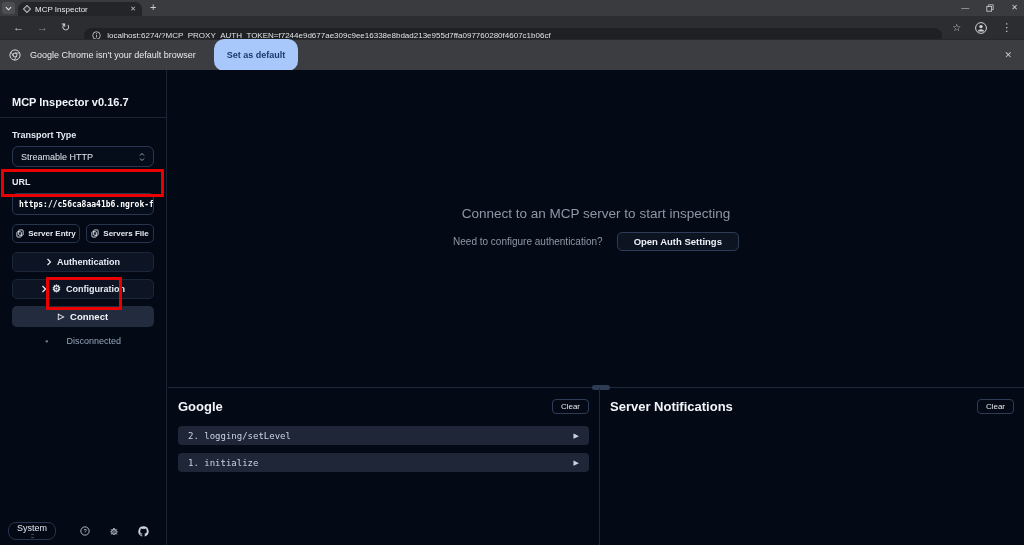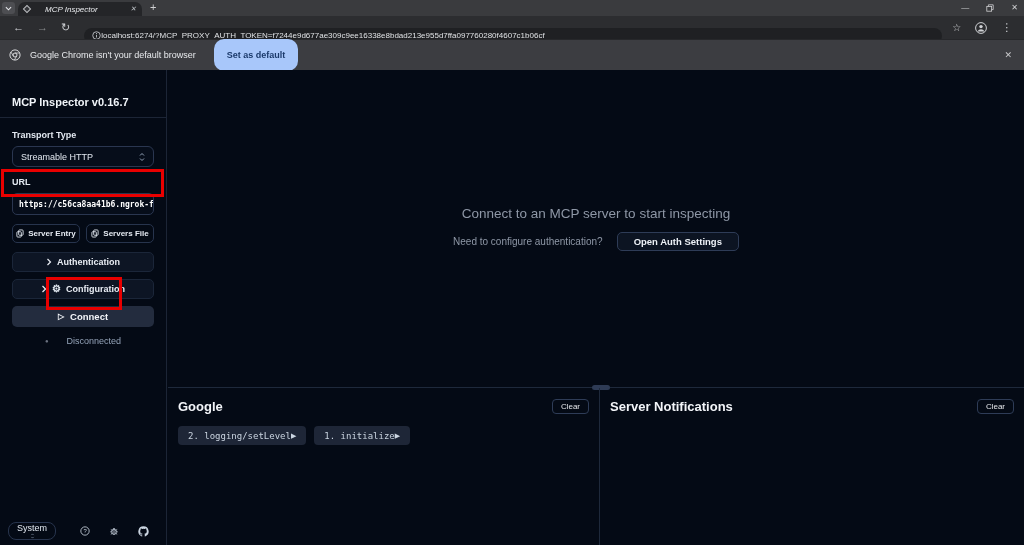--- a/index.html
+++ b/index.html
@@ -8,32 +8,32 @@
     position: relative; overflow: hidden;
     background: #040a15;
     font-family: "Liberation Sans", sans-serif;
     color: #e5e7eb;
   }
   svg { display:block; }
 
   
   .tabstrip { position:absolute; top:0; left:0; right:0; height:16px; background:#3a3b3e; display:flex; align-items:flex-end; }
   .tab-search { position:absolute; left:2px; top:2px; width:13px; height:12px; background:#4d4e52; border-radius:3px; display:flex; align-items:center; justify-content:center; cursor:pointer; }
-  .tab { position:absolute; left:18px; top:2px; width:124px; height:14px; background:#242528; border-radius:7px 7px 0 0; display:flex; align-items:center; padding:0 6px; gap:15px;font-style:italic; }
+  .tab { position:absolute; left:18px; top:2px; width:124px; height:14px; background:#242528; border-radius:7px 7px 0 0; display:flex; align-items:center; padding:0 6px; gap:5px; }
   .tab-title { font-size:8px; color:#e8eaed; flex:1; white-space:nowrap; overflow:hidden; }
   .tab-close { font-size:7px; color:#bdc1c6; cursor:pointer; }
   .diamond { width:6px; height:6px; background:#35363a; border:1px solid #b9bbbe; transform:rotate(45deg); }
   .newtab { position:absolute; left:150px; top:1px; font-size:11px; color:#d0d1d3; cursor:pointer; }
   .win-controls { position:absolute; right:6px; top:0; height:16px; display:flex; gap:17px; align-items:center; }
   .win-btn { font-size:8px; color:#d0d1d3; cursor:pointer; line-height:1; }
 
   .toolbar { position:absolute; top:16px; left:0; right:0; height:23px; background:#2c2d30; display:flex; align-items:center; }
   .nav-icon { font-size:11px; margin-left:13px; color:#cfd1d4; cursor:pointer; line-height:1; }
   .nav-icon.dim { color:#8a8b8e; }
-  .omnibox { margin-left:14px; height:16px; width:858px; background:#1f2023; border-radius:8px; display:flex; align-items:center; padding:0 8px; cursor:text;margin-top:16px; }
+  .omnibox { margin-left:14px; height:16px; width:858px; background:#1f2023; border-radius:8px; display:flex; align-items:center; padding:0 8px; gap:6px; cursor:text;margin-top:16px; }
   .omnibox-url { font-size:8px; color:#dfe1e4; white-space:nowrap; overflow:hidden; }
   .toolbar-right { display:flex; align-items:center; gap:14px; margin-left:10px; }
 
   .notifbar { position:absolute; top:39px; left:0; right:0; height:31px; background:#3c3d41; border-top:1px solid #26272a; display:flex; align-items:center; }
   .notif-text { font-size:9px; color:#e8eaed; margin-left:9px; }
   .notif-btn { margin-left:18px; height:20px; padding:16px 13px; background:#a8c7fa; color:#1b3a6b; border:none; border-radius:10px; font-size:9px; font-weight:bold; font-family:inherit; cursor:pointer; display:flex; align-items:center; }
   .notif-close { position:absolute; right:12px; font-size:9px; color:#c8c9cb; cursor:pointer; }
   .chrome-ico { margin-left:9px; }
 
   
@@ -71,21 +71,21 @@
   .auth-btn { height:19px; padding:0 16px; border:1px solid #2e3c57; border-radius:5px; background:#0c1422; color:#eef2f7; font-size:9.5px; font-weight:bold; font-family:inherit; cursor:pointer; display:flex; align-items:center; }
 
   .bottom { position:absolute; left:0; right:0; top:317px; bottom:0; border-top:1px solid #1e293b; }
   .drag-handle { position:absolute; top:-3px; left:424px; width:18px; height:5px; border-radius:3px; background:#2e3b55; cursor:row-resize; }
   .history-panel { position:absolute; left:0; top:0; bottom:0; width:431px; padding:11px 10px; }
   .v-divider { position:absolute; left:431px; top:0; bottom:0; width:1px; background:#1e293b; }
   .notif-panel { position:absolute; left:432px; right:0; top:0; bottom:0; padding:11px 10px; }
   .panel-head { display:flex; align-items:center; justify-content:space-between; }
   .panel-title { font-size:13px; font-weight:bold; color:#f3f5f9; }
   .clear-btn { height:15px; padding:0 8px; border:1px solid #2e3c57; border-radius:4px; background:transparent; color:#e5e7eb; font-size:8px; font-family:inherit; cursor:pointer; display:flex; align-items:center; }
-  .history-list { margin-top:12px; display:flex; gap:8px; }
+  .history-list { margin-top:12px; display:flex; flex-direction:column; gap:8px; }
   .history-item { height:19px; background:#1e2637; border-radius:4px; display:flex; align-items:center; justify-content:space-between; padding:0 10px; cursor:pointer; }
   .history-item-label { font-family:"DejaVu Sans Mono", monospace; font-size:9px; color:#cbd5e1; }
   .history-item-arrow { font-size:7px; color:#cbd5e1; line-height:1; }
   .empty-notifs { margin-top:12px; font-size:9.5px; font-style:italic; color:#8b93a3; }
 
   
   .annotation { position:absolute; border:3px solid #e90000; pointer-events:none; z-index:9; }
   .annot-url { left:1px; top:99px; width:163px; height:28px; }
   .annot-connect { left:46px; top:207px; width:76px; height:33px; }
 </style>

